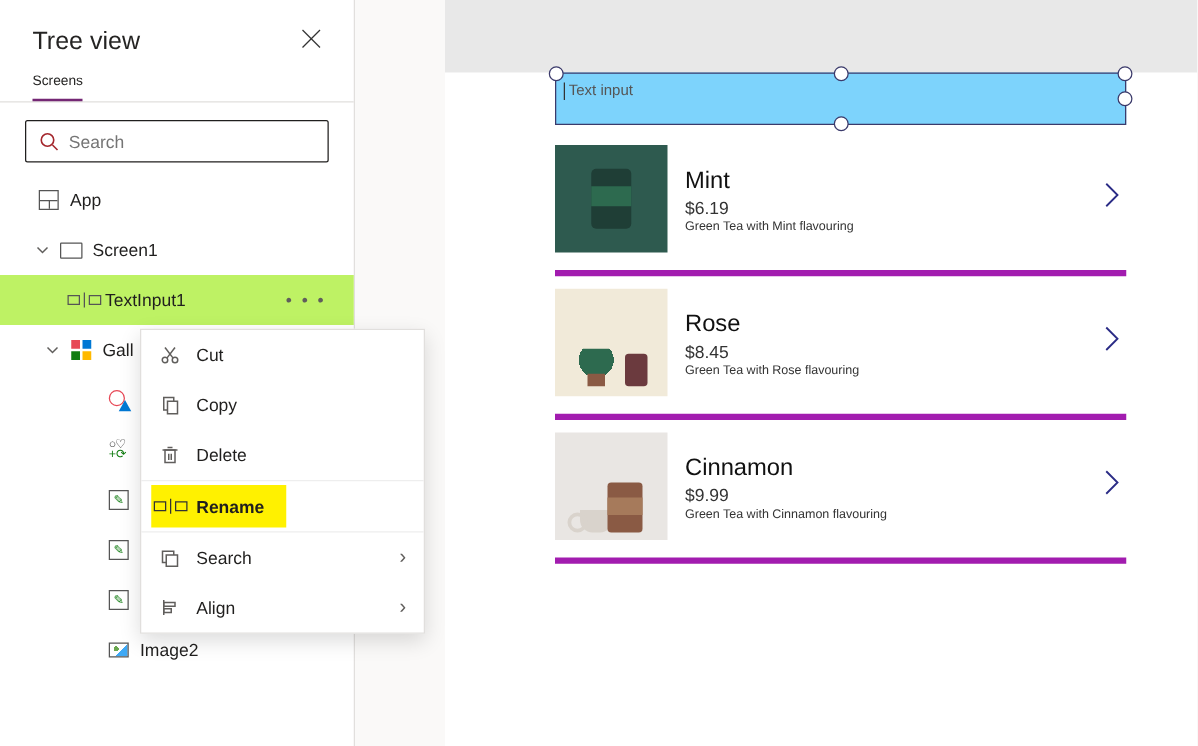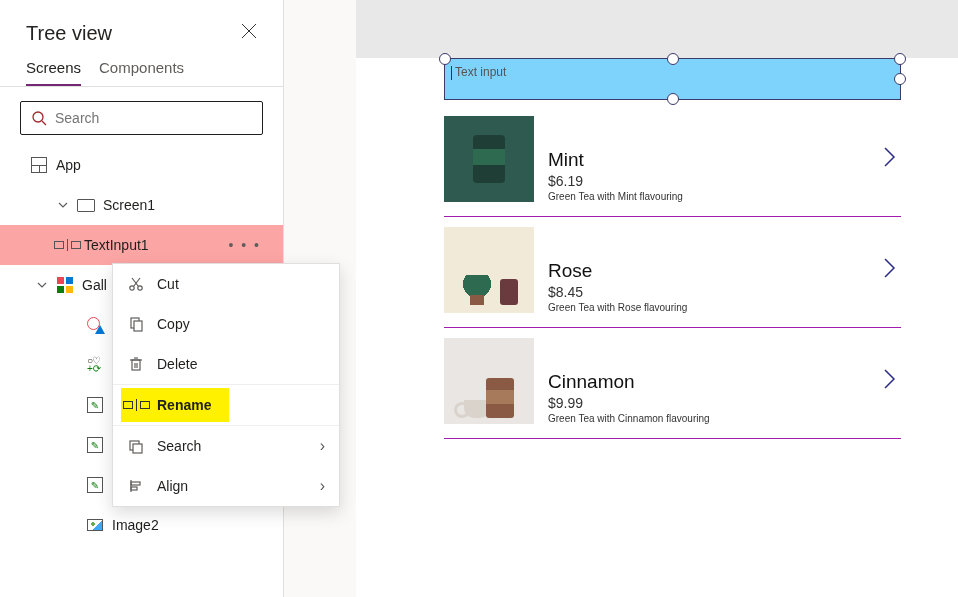--- a/index.html
+++ b/index.html
@@ -40,21 +40,21 @@
     cursor: pointer;
   }
   .tabs {
     display: flex;
     gap: 18px;
     padding: 0 26px;
     border-bottom: 1px solid #e1dfdd;
   }
   .tab {
     padding-bottom: 8px;
-    font-size: 15px;
+    font-size: 11px;
     color: #605e5c;
     cursor: pointer;
     border-bottom: 2px solid transparent;
   }
   .tab.active {
     color: #252423;
     border-bottom: 2px solid #742774;
   }
   .search-wrap {
     padding: 14px 20px 10px 20px;
@@ -84,37 +84,37 @@
   }
   .tree-row {
     display: flex;
     align-items: center;
     height: 40px;
     padding-right: 12px;
     gap: 8px;
     cursor: default;
   }
   .tree-row.selected {
-    background: #fca5a5;
+    background: #bef264;
   }
   .tree-row .chev {
     width: 12px;
     display:flex;
     justify-content:center;
     color:#605e5c;
   }
   .tree-row .icon {
     width: 18px;
     height: 18px;
     display:flex;
     align-items:center;
     justify-content:center;
   }
   .indent-0 { padding-left: 30px; }
-  .indent-1 { padding-left: 28px; margin-left: 29px; }
+  .indent-1 { padding-left: 28px; }
   .indent-1b { padding-left: 38px; }
   .indent-2 { padding-left: 36px; }
   .indent-3 { padding-left: 86px; }
   .ellipsis {
     margin-left: auto;
     color: #605e5c;
     letter-spacing: 2px;
     font-size: 14px;
     padding-right: 10px;
   }
@@ -218,23 +218,23 @@
     content:""; display:inline-block; width:1px; height:14px; background:#333; margin-right:3px; vertical-align:middle;
   }
   .gallery {
     position:absolute;
     left: 88px;
     top: 48px;
     width: 457px;
   }
   .g-item {
     display:flex;
-    align-items:flex-end;
+    align-items:center;
     gap: 14px;
-    border-bottom: 1px solid #a21caf;
+    border-bottom: 5px solid #a21caf;
     padding: 10px 0 14px 0;
     position:relative;
   }
   .g-thumb {
     width: 90px; height: 86px;
     display:flex; align-items:center; justify-content:center;
     flex-shrink:0;
   }
   .g-body { flex:1; padding-top:2px; }
   .g-title { font-size: 19px; font-weight:400; color:#111; }
@@ -268,21 +268,20 @@
     <div class="panel-title">Tree view</div>
     <div class="close-x">
       <svg width="16" height="16" viewBox="0 0 16 16">
           <line x1="1" y1="1" x2="15" y2="15" stroke="currentColor" stroke-width="1"></line>
           <line x1="15" y1="1" x2="1" y2="15" stroke="currentColor" stroke-width="1"></line>
         </svg>
     </div>
   </div>
   <div class="tabs">
     <div class="tab active">Screens</div>
-    <div class="tab">Components</div>
   </div>
   <div class="search-wrap">
     <div class="search-box">
       <span class="search-icon">
         <svg width="16" height="16" viewBox="0 0 16 16">
             <circle cx="7" cy="7" r="5" stroke="#a4262c" fill="none" stroke-width="1.3"></circle>
             <line x1="11" y1="11" x2="15" y2="15" stroke="#a4262c" stroke-width="1.3"></line>
           </svg>
       </span>
       <input class="search-input" placeholder="Search" style="">

